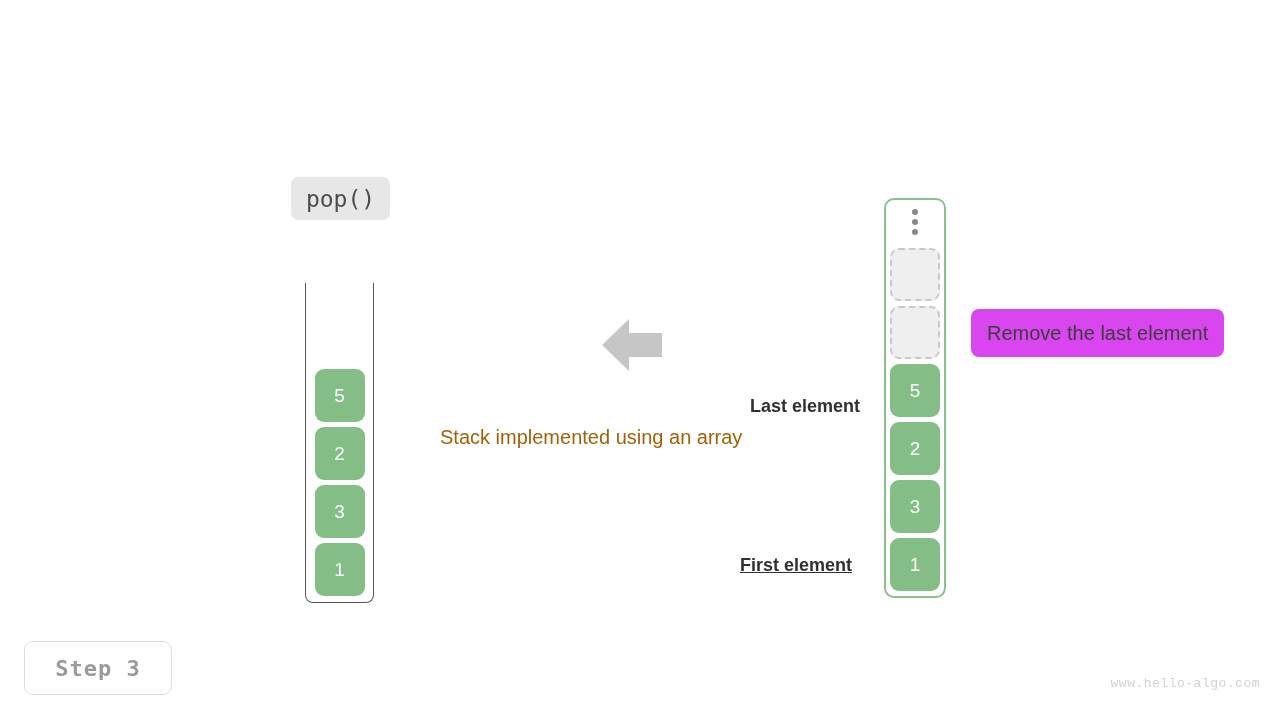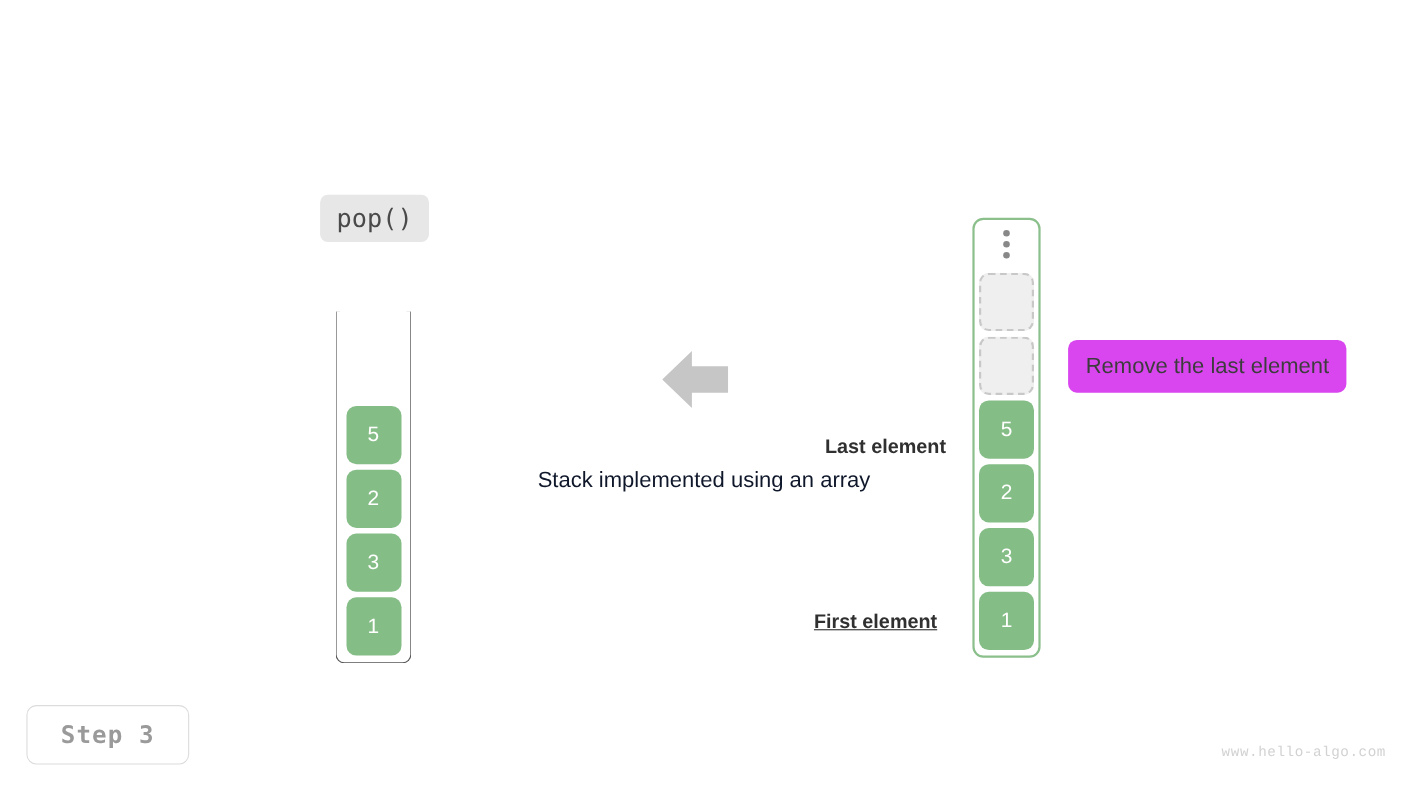--- a/index.html
+++ b/index.html
@@ -97,23 +97,22 @@
     width: 60px;
     height: 54px;
   }
 
   
   .caption {
     position: absolute;
     left: 440px;
     top: 426px;
     width: 400px;
-    text-align: center;
     font-size: 20px;
-    color: #0f172a;
+    color: #a16207;
   }
 
   
   .side-label {
     position: absolute;
     font-size: 18px;
     font-weight: bold;
     color: #303030;
     text-align: right;
     white-space: nowrap;

